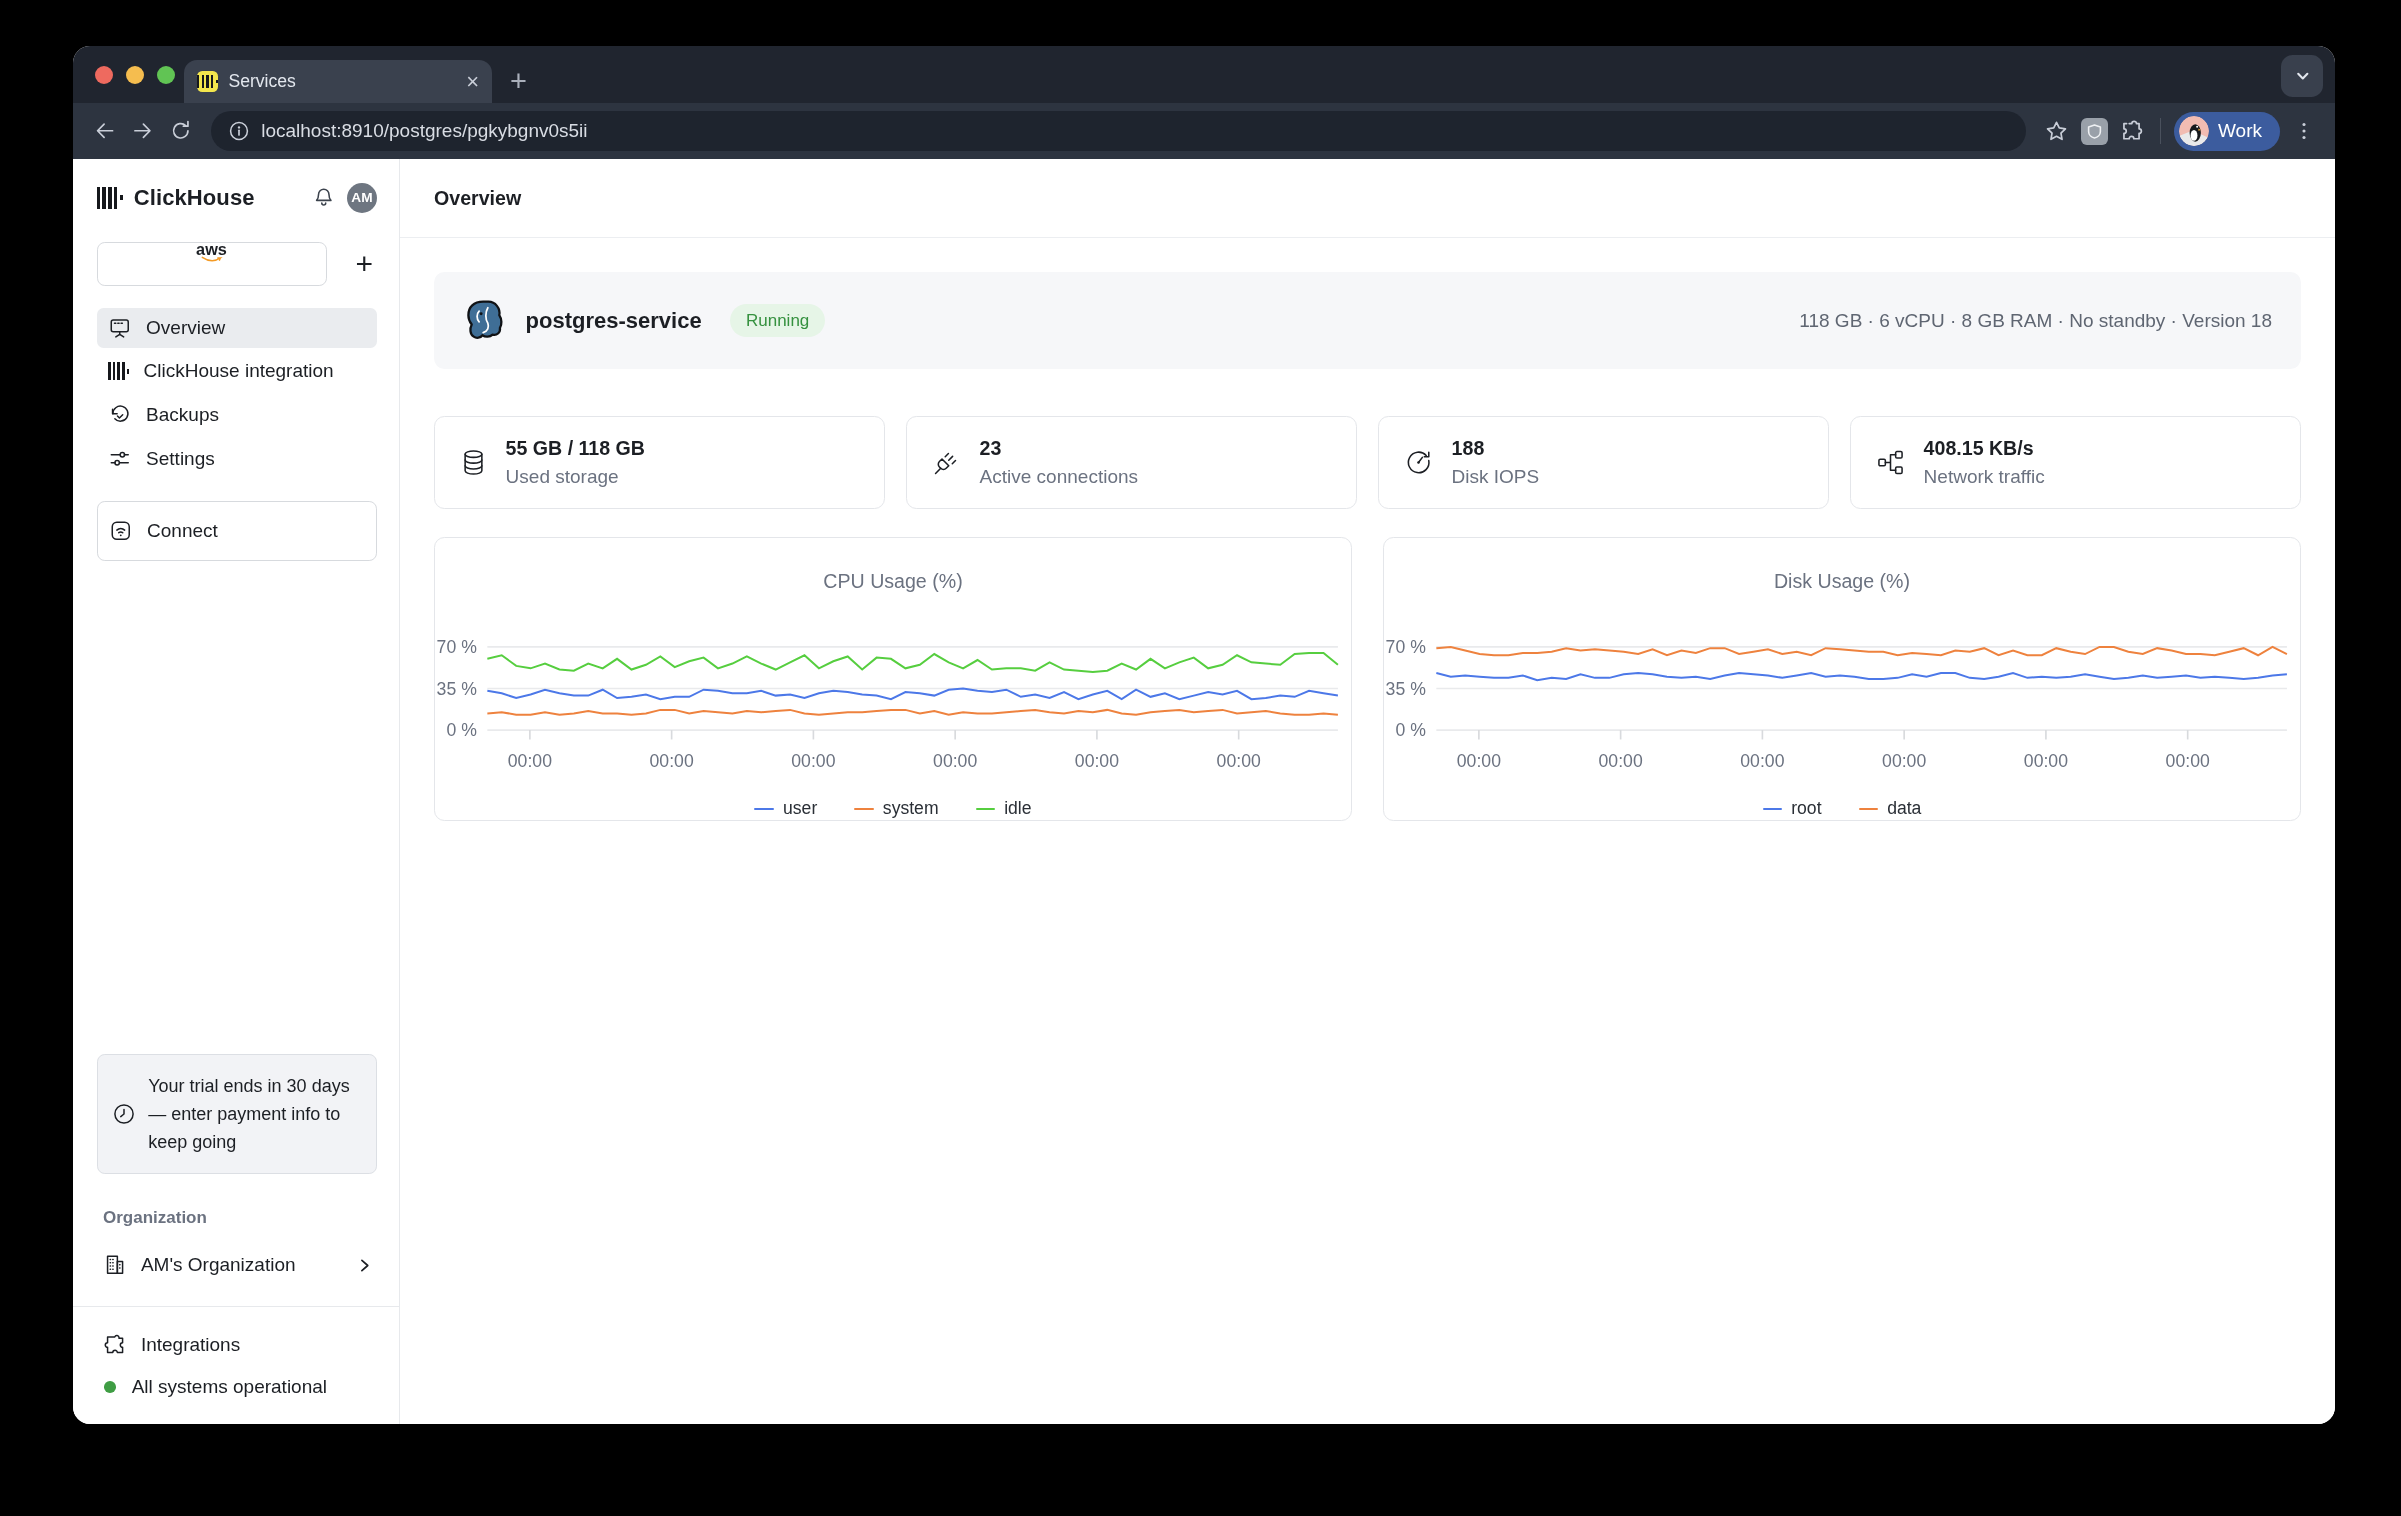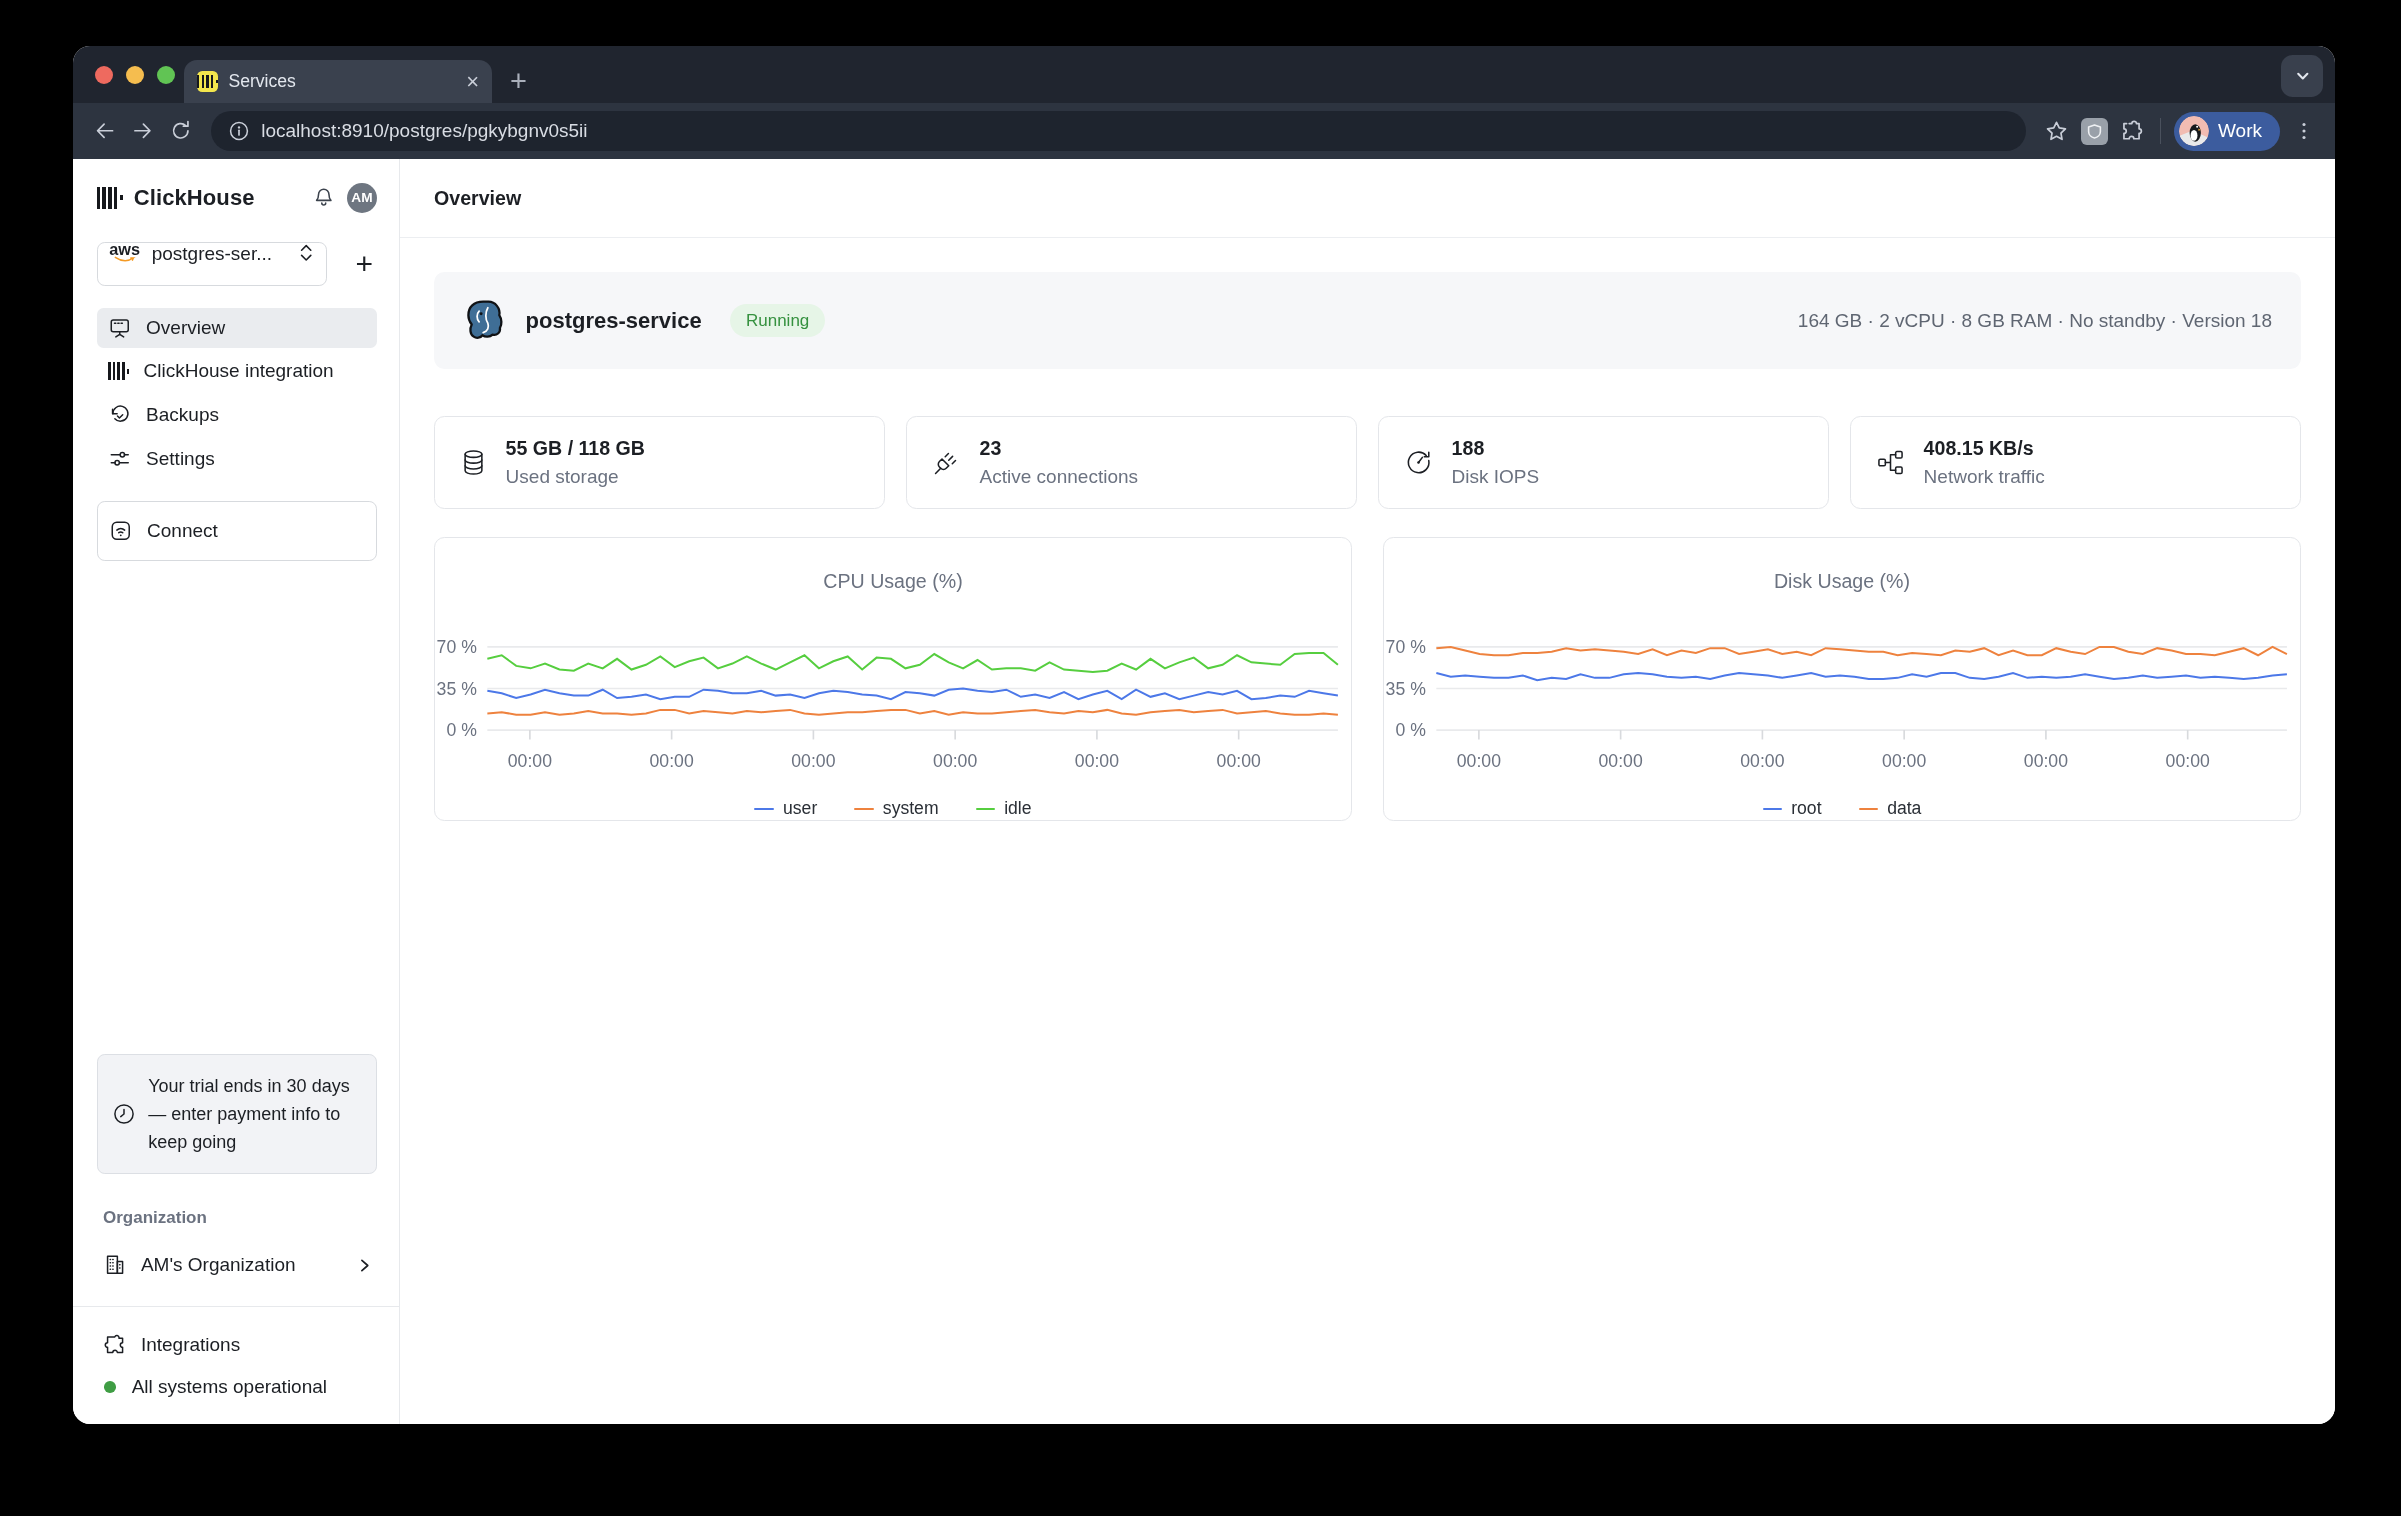--- a/index.html
+++ b/index.html
@@ -39,22 +39,22 @@
   .sidebar{width:327px;box-sizing:border-box;border-right:1.3px solid #e7e9ec;display:flex;flex-direction:column;
        padding:23.5px 22px 0 23.5px;}
   .brandrow{display:flex;align-items:center;gap:10.4px;margin-bottom:29px;}
   .brand{font-size:22px;font-weight:600;letter-spacing:0.1px;flex:0 0 auto;}
   .brand-spacer{flex:1}
   .bell{width:26px;height:26px;display:flex;align-items:center;justify-content:center;}
   .bell svg{stroke:#3c434d;fill:none;stroke-width:2.4;stroke-linecap:round;stroke-linejoin:round;}
   .avatar{width:30px;height:30px;border-radius:50%;background:#6e7681;color:#fff;font-size:13.7px;font-weight:700;
        display:flex;align-items:center;justify-content:center;}
   .selrow{display:flex;align-items:center;margin-bottom:22px;}
-  .svc-select{width:230px;height:44px;border:1.3px solid #d7dade;border-radius:7.8px;display:flex;
-       gap:11.7px;padding:0 11.7px;box-sizing:border-box;}
+  .svc-select{width:230px;height:44px;border:1.3px solid #d7dade;border-radius:7.8px;display:flex;align-items:center;
+       gap:11.7px;padding:0 11.7px;box-sizing:border-box;flex-direction:column;}
   .svc-name{font-size:19px;flex:1;white-space:nowrap;overflow:hidden;}
   .aws{font-size:16.3px;font-weight:700;line-height:.8;display:flex;flex-direction:column;align-items:center;}
   .plusbtn{margin-left:auto;font-size:30px;font-weight:300;color:#1c1f24;padding:0 3.9px;}
   .nav{display:flex;flex-direction:column;gap:3.9px;}
   .nav-item{display:flex;align-items:center;gap:14.4px;height:40px;border-radius:6.5px;padding:0 11.7px;font-size:19px;}
   .nav-item.active{background:#eaecef;}
   .nav-item svg{stroke:#1c1f24;fill:none;stroke-width:2.3;stroke-linecap:round;stroke-linejoin:round;flex:0 0 auto;}
   .connect{margin-top:22px;height:60px;border:1.3px solid #d7dade;border-radius:7.8px;display:flex;align-items:center;
        gap:14.4px;padding:0 11.7px;font-size:19px;box-sizing:border-box;}
   .connect svg{stroke:#1c1f24;fill:none;stroke-width:2.3;stroke-linecap:round;stroke-linejoin:round;}
@@ -339,21 +339,21 @@
     <div class="content">
       <div class="svc-header">
         <svg width="43" height="43" viewBox="0 0 64 64">
           <path d="M30 4 C16 4 8 12 8 24 C8 30 10 34 13 38 C10 44 10 52 16 56 C20 59 26 58 29 54 C33 57 40 57 44 53 C50 55 56 50 55 43 C58 38 58 30 54 24 C56 14 48 4 38 4 Z" fill="#3f6e96" stroke="#101215" stroke-width="3.4" stroke-linejoin="round"></path>
           <path d="M24 18 C20 22 20 30 24 34" stroke="#fff" stroke-width="2.6" fill="none" stroke-linecap="round"></path>
           <path d="M37 13 C33 20 33 30 37 36 C39 42 37 48 30 50" stroke="#fff" stroke-width="2.6" fill="none" stroke-linecap="round"></path>
           <circle cx="27" cy="22" r="2.2" fill="#101215"></circle>
         </svg>
         <span class="svc-title">postgres-service</span>
         <span class="badge">Running</span>
-        <span class="specs">164 GB · 2 vCPU · 8 GB RAM · No standby · Version 18</span>
+        <span class="specs">118 GB · 6 vCPU · 8 GB RAM · No standby · Version 18</span>
       </div>
 
       <div class="stats">
         <div class="stat-card">
           <svg width="25" height="27" viewBox="0 0 38 42">
                   <ellipse cx="19" cy="8" rx="13" ry="5"></ellipse>
                   <path d="M6 8 V34 a13 5 0 0 0 26 0 V8"></path>
                   <path d="M6 17 a13 5 0 0 0 26 0 M6 26 a13 5 0 0 0 26 0"></path>
                 </svg>
           <div>

